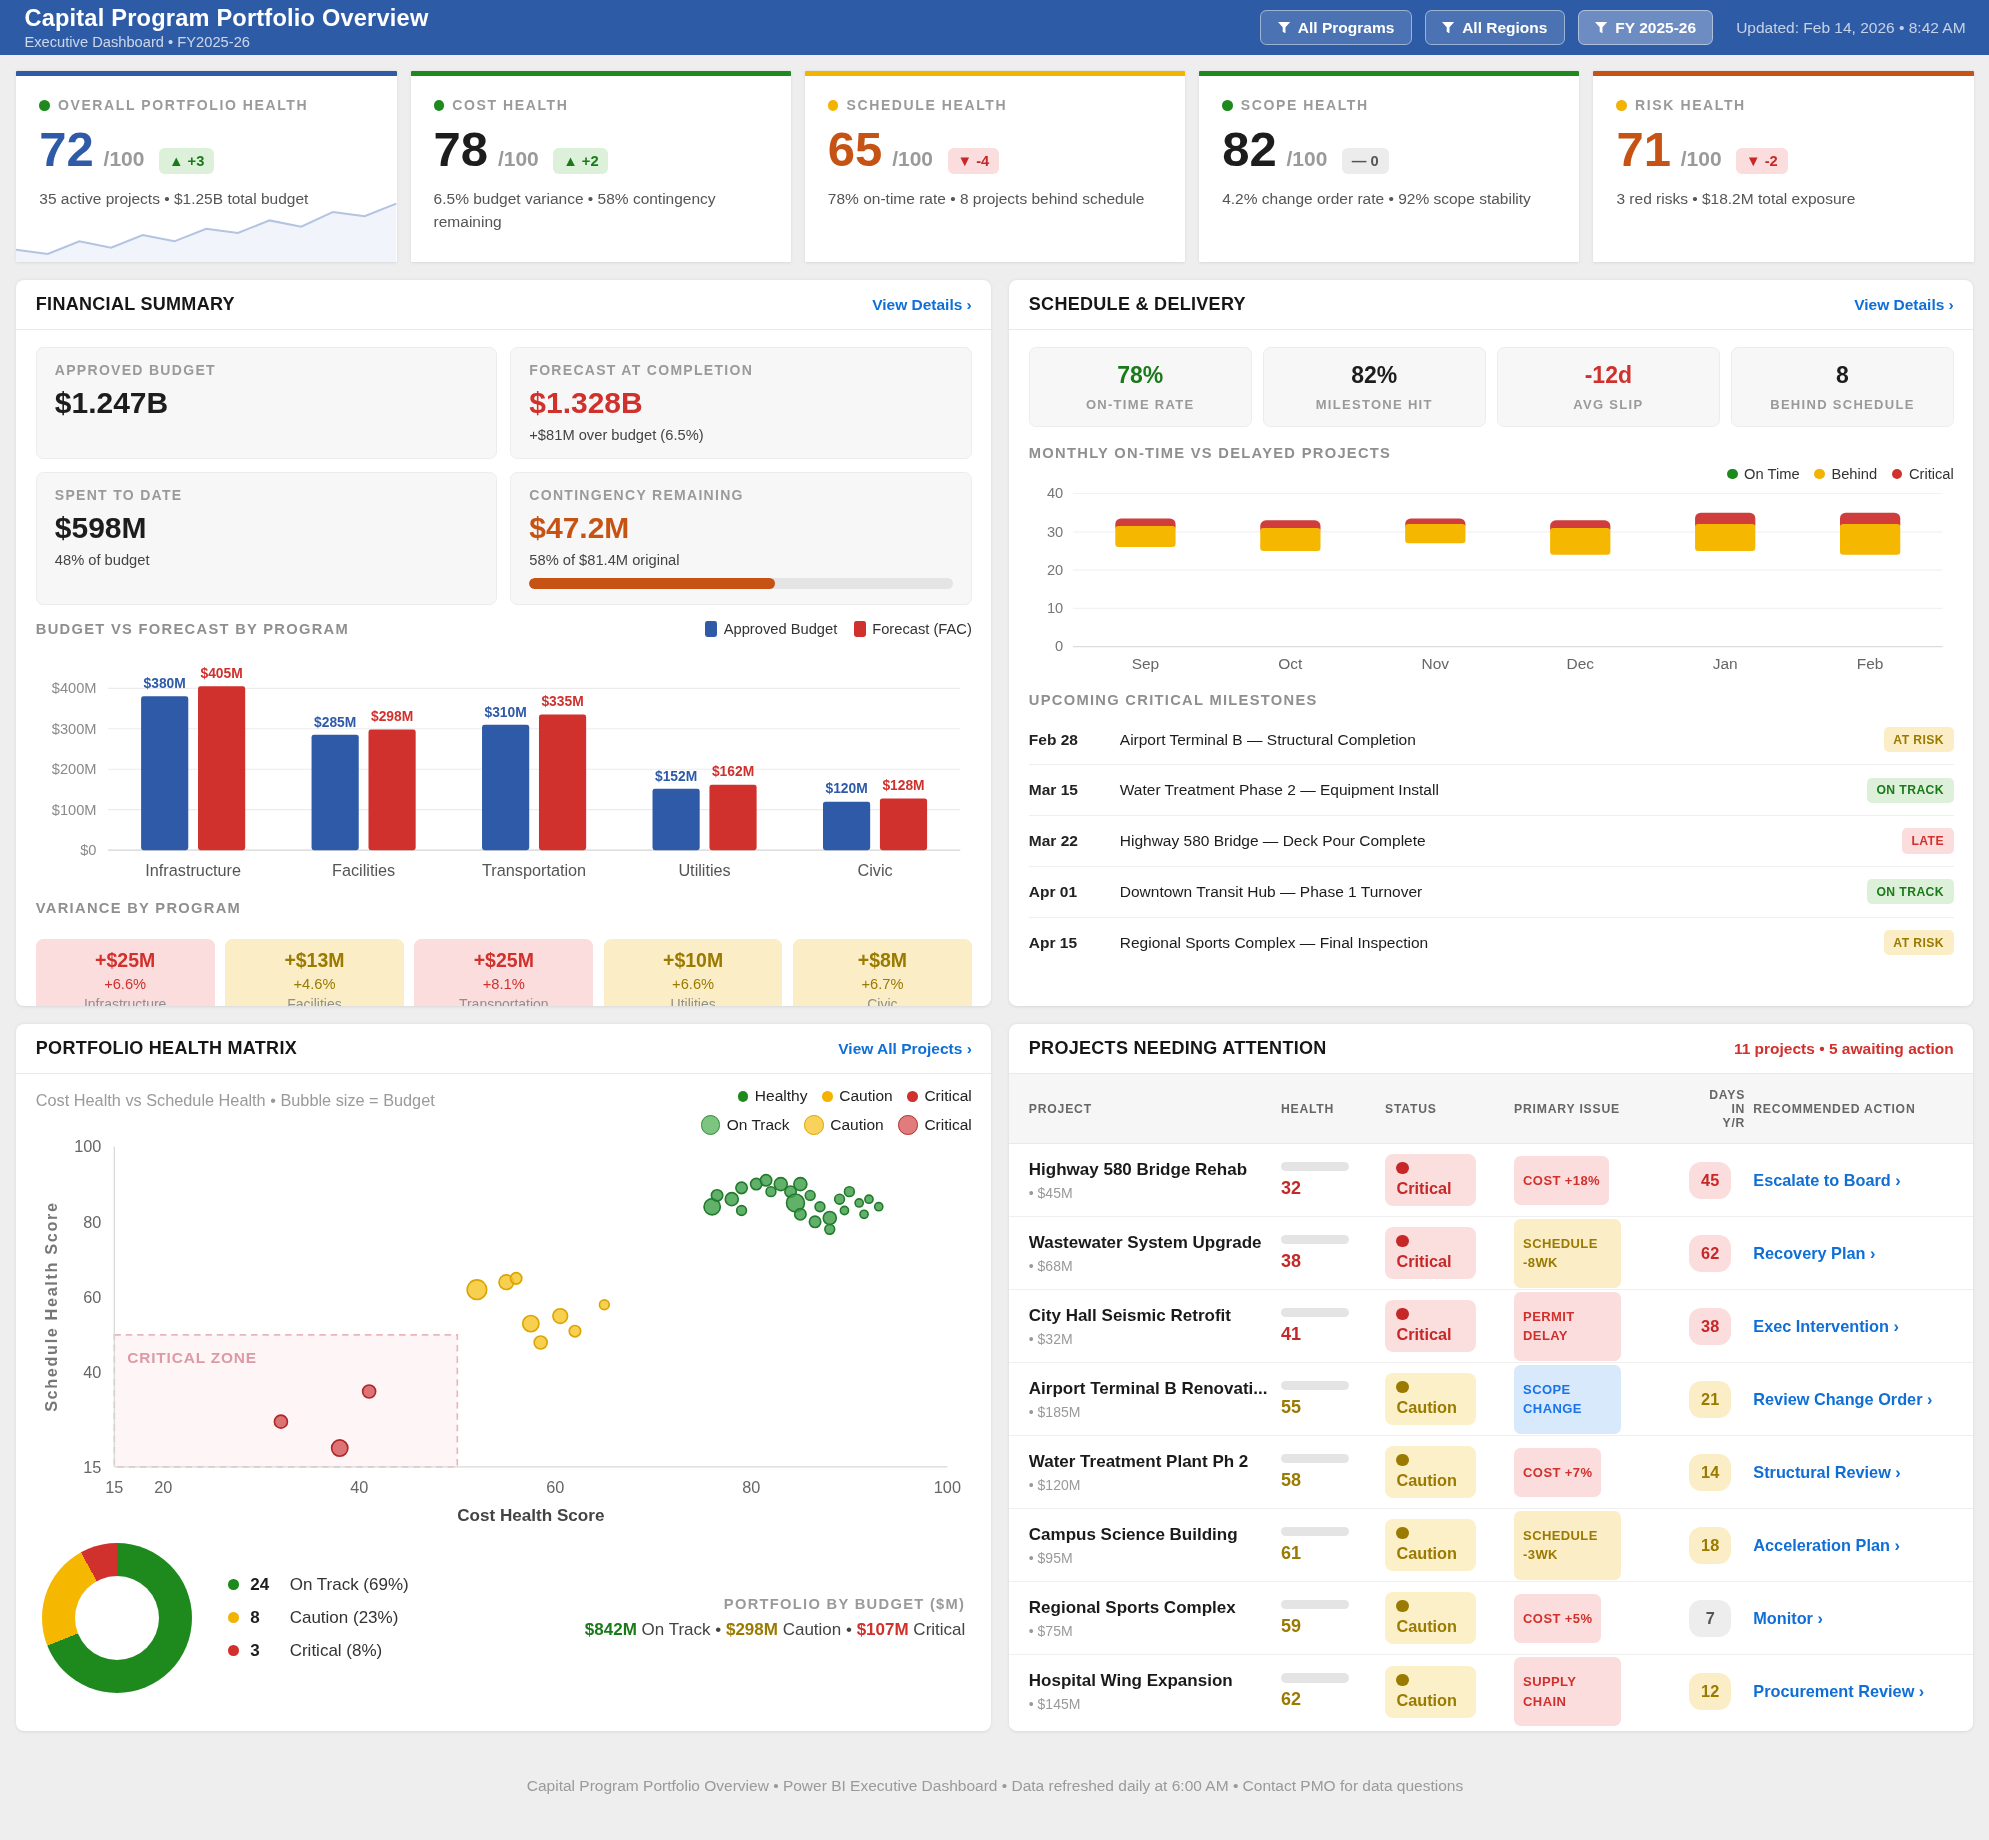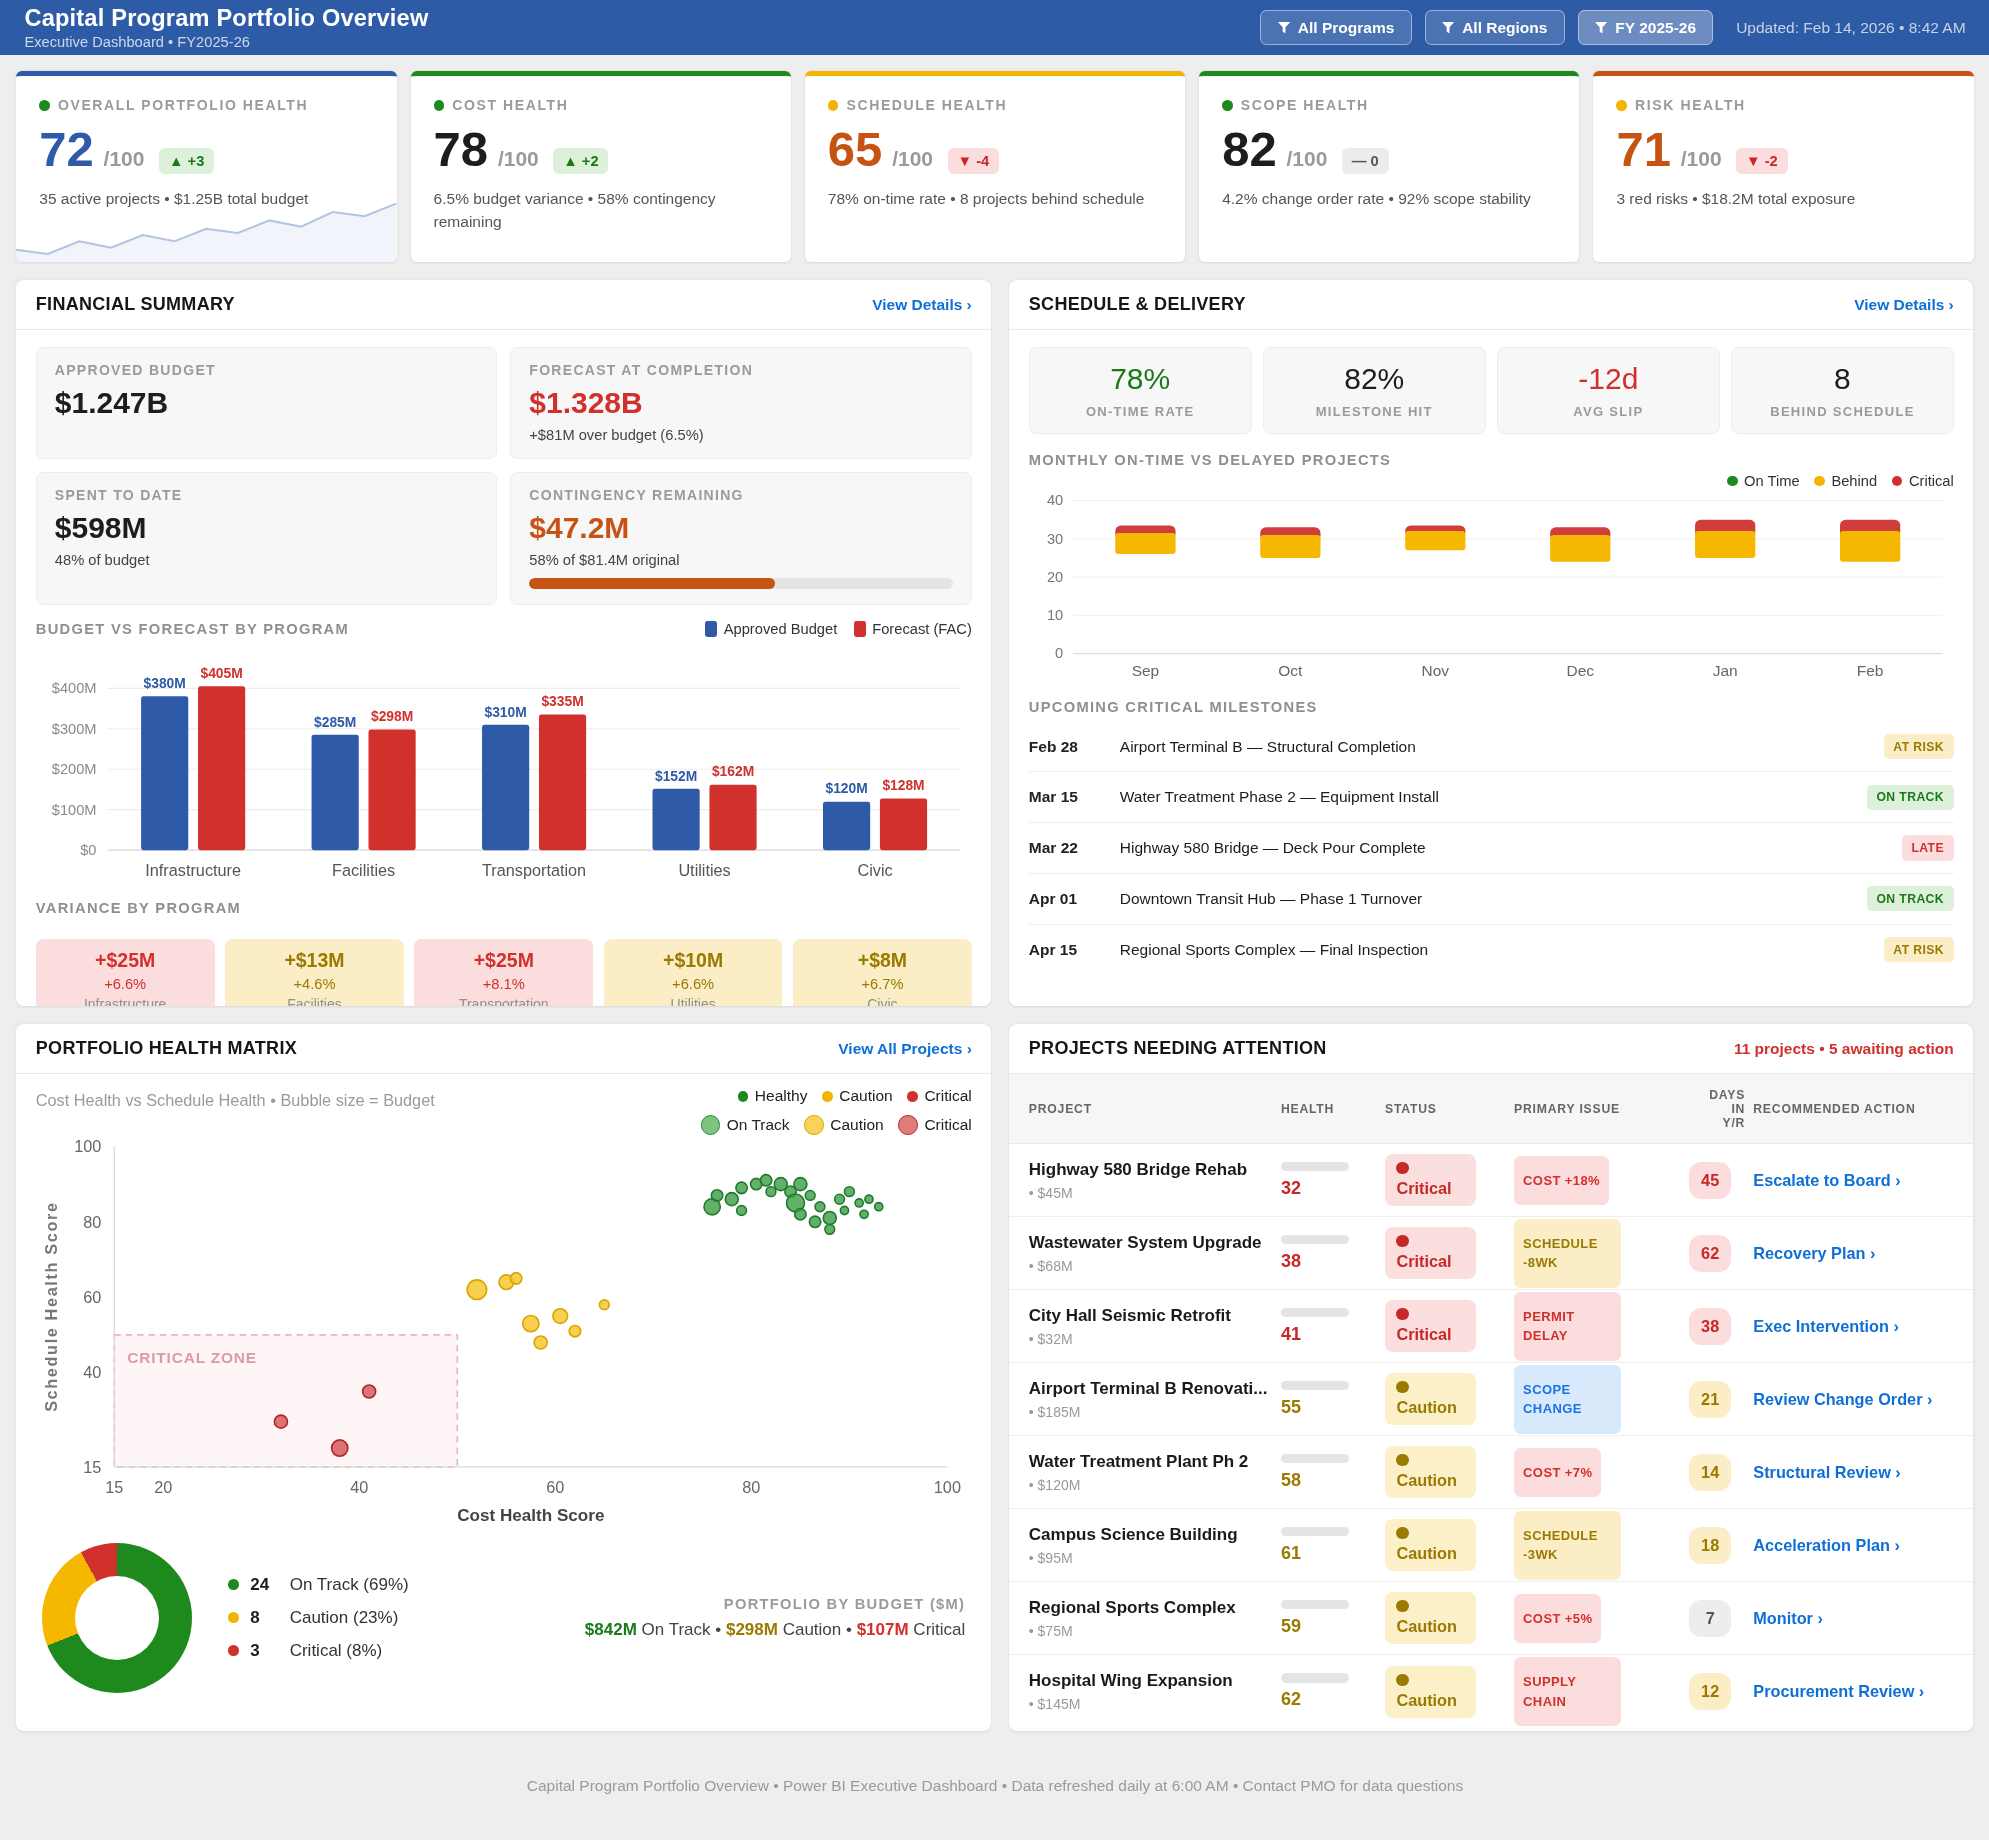--- a/index.html
+++ b/index.html
@@ -10,21 +10,21 @@
   .app-header { height:55px; background:#2e5ba6; display:flex; align-items:center; justify-content:space-between; padding:0 24.4px; flex:none; }
   .h-title { font-size:23.6px; font-weight:bold; color:#fff; letter-spacing:0.2px; }
   .h-sub { font-size:14.7px; color:rgba(255,255,255,.75); margin-top:1.6px; }
   .h-right { display:flex; align-items:center; gap:13px; }
   .filter-btn { display:flex; align-items:center; gap:8.1px; background:rgba(255,255,255,.14); border:1.2px solid rgba(255,255,255,.45); border-radius:6.5px; color:#fff; font-family:inherit; font-size:15.5px; font-weight:bold; padding:7.3px 16.3px; cursor:pointer; }
   .filter-btn.active { background:rgba(255,255,255,.30); }
   .updated { font-size:15.5px; color:rgba(255,255,255,.72); margin-left:9.8px; }
 
   
   .kpis { display:grid; grid-template-columns:repeat(5,1fr); gap:14px; padding:16.3px 16.3px 0; flex:none; }
-  .kpi { position:relative; background:#fff; border-radius:6px; border-top:5.7px solid #ccc; box-shadow:0 0.8px 3.3px rgba(0,0,0,.09); padding:21px 23px 16.3px; height:191px; overflow:hidden; }
+  .kpi { position:relative; background:#fff; border-radius:1px; border-top:5.7px solid #ccc; box-shadow:0 0.8px 3.3px rgba(0,0,0,.09); padding:21px 23px 16.3px; height:191px; overflow:hidden; }
   .kpi.acc-blue{border-top-color:#2e5aa8} .kpi.acc-green{border-top-color:#1e8a1e}
   .kpi.acc-yellow{border-top-color:#f2b400} .kpi.acc-orange{border-top-color:#c65313}
   .kpi-label { display:flex; align-items:center; gap:8.1px; font-size:14px; font-weight:bold; color:#9a9a9a; letter-spacing:1.6px; }
   .dot { width:10.6px; height:10.6px; border-radius:50%; flex:none; }
   .dot-green{background:#1e8a1e} .dot-yellow{background:#f2b400} .dot-red{background:#d0312d}
   .kpi-valrow { display:flex; align-items:baseline; gap:9.8px; margin-top:11.4px; position:relative; z-index:2; }
   .kpi-num { font-size:49px; font-weight:bold; line-height:1; }
   .v-blue{color:#2e5aa8} .v-dark{color:#1d1d1d} .v-orange{color:#c65313} .v-green{color:#1a7a1a} .v-red{color:#d0312d}
   .kpi-of { font-size:21px; color:#9a9a9a; font-weight:bold; }
   .delta { font-size:14.7px; font-weight:bold; border-radius:5.7px; padding:4.9px 9.8px; margin-left:4.9px; }
@@ -61,21 +61,21 @@
   .chip { border-radius:7.3px; text-align:center; padding:9.8px 4.9px 10.6px; }
   .chip.pink{background:#fbdddd} .chip.yellow{background:#fbeec6}
   .chip-amt { font-size:19.5px; font-weight:bold; }
   .chip.pink .chip-amt, .chip.pink .chip-pct{color:#d0312d} .chip.yellow .chip-amt, .chip.yellow .chip-pct{color:#9a7a00}
   .chip-pct { font-size:14.7px; margin-top:4.1px; }
   .chip-name { font-size:14px; color:#8f8f8f; margin-top:4.1px; }
 
   
   .sched-stats { display:grid; grid-template-columns:repeat(4,1fr); gap:11.4px; }
   .sstat { background:#f7f7f8; border:0.8px solid #ececec; border-radius:7.3px; text-align:center; padding:14.7px 4.9px; }
-  .sstat-val { font-size:30px; font-weight:normal; }
+  .sstat-val { font-size:23px; font-weight:bold; }
   .sstat-label { font-size:13px; font-weight:bold; color:#9a9a9a; letter-spacing:1.3px; margin-top:7.3px; }
   .m-legend { display:flex; justify-content:flex-end; gap:14.7px; font-size:14.7px; color:#333; margin-top:4.9px; }
   .mil-list { margin-top:6.5px; }
   .mil-row { display:grid; grid-template-columns:91px 1fr auto; align-items:center; padding:12.2px 0; border-top:0.8px solid #efefef; }
   .mil-row:first-child { border-top:none; }
   .mil-date { font-size:15.5px; font-weight:bold; color:#222; }
   .mil-title { font-size:15.5px; color:#1c1c1c; }
   .badge { font-size:12.2px; font-weight:bold; letter-spacing:0.4px; border-radius:4.9px; padding:5.7px 9.8px; }
   .badge.at-risk{background:#fbeec6;color:#9a7a00} .badge.on-track{background:#ddf1da;color:#1a7a1a} .badge.late{background:#fbdddd;color:#d0312d}
 

